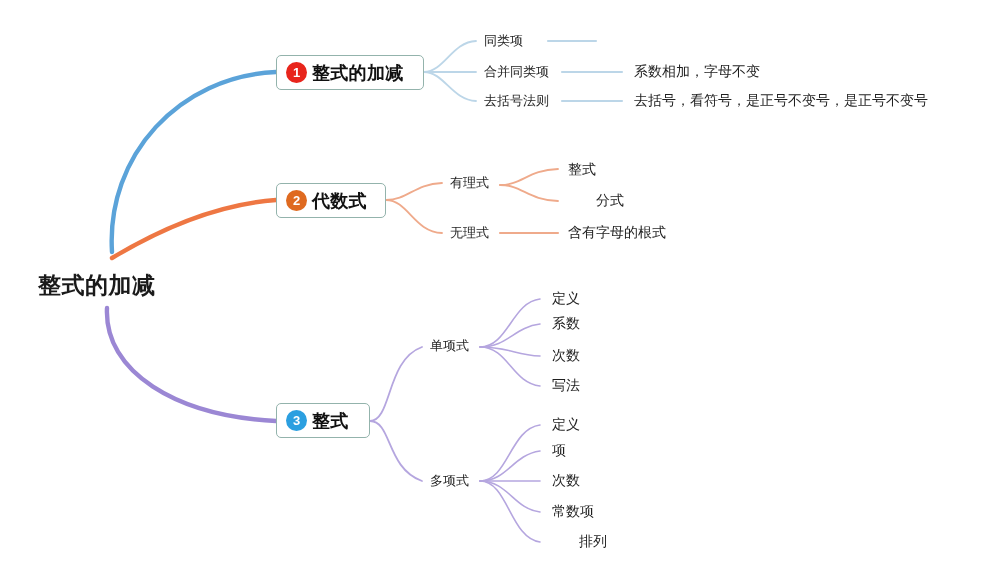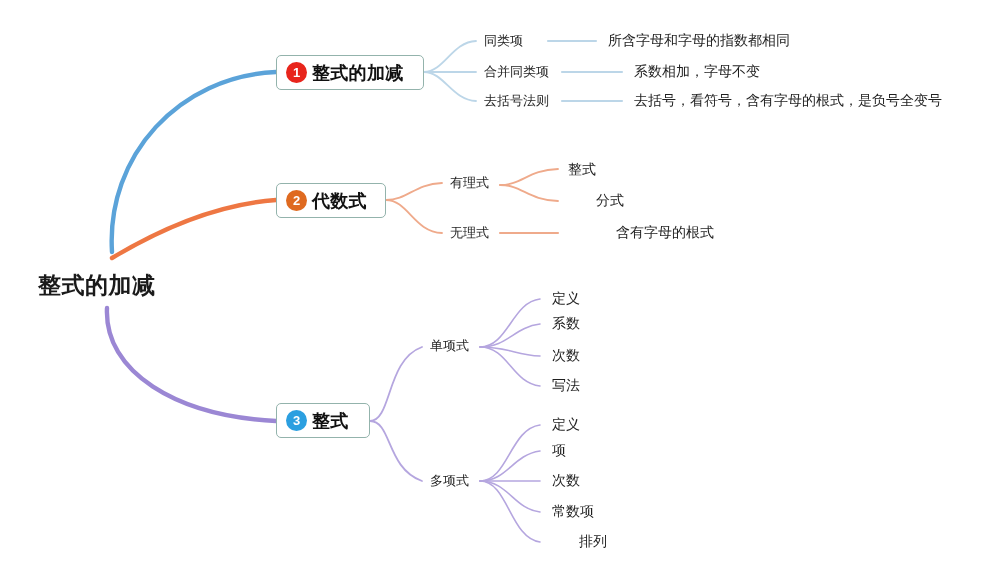--- a/index.html
+++ b/index.html
@@ -128,35 +128,34 @@
 
   <div class="node-box" style="left:276px;top:55px;width:148px;">
     <span class="badge" style="background:#E8251C;">1</span>
     <span class="node-text">整式的加减</span>
   </div>
 
   <div class="lv2" style="left:484px;top:41px;">同类项</div>
   <div class="lv2" style="left:484px;top:72px;">合并同类项</div>
   <div class="lv2" style="left:484px;top:101px;">去括号法则</div>
 
-  <div class="lv3" style="left:608px;top:41px;">所含字母和字母的指数都相同</div>
   <div class="lv3" style="left:634px;top:72px;">系数相加，字母不变</div>
-  <div class="lv3" style="left:634px;top:101px;">去括号，看符号，含有字母的根式，是负号全变号</div>
+  <div class="lv3" style="left:634px;top:101px;">去括号，看符号，是正号不变号，是正号不变号</div>
 
   <div class="node-box" style="left:276px;top:183px;width:110px;">
     <span class="badge" style="background:#DF6A20;">2</span>
     <span class="node-text">代数式</span>
   </div>
 
   <div class="lv2" style="left:450px;top:183px;">有理式</div>
   <div class="lv2" style="left:450px;top:233px;">无理式</div>
 
   <div class="lv3" style="left:568px;top:170px;">整式</div>
   <div class="lv3" style="left:596px;top:201px;">分式</div>
-  <div class="lv3" style="left:568px;top:233px;margin-left:48px;">含有字母的根式</div>
+  <div class="lv3" style="left:568px;top:233px;">含有字母的根式</div>
 
   <div class="node-box" style="left:276px;top:403px;width:94px;">
     <span class="badge" style="background:#2B9FE0;">3</span>
     <span class="node-text">整式</span>
   </div>
 
   <div class="lv2" style="left:430px;top:346px;">单项式</div>
   <div class="lv2" style="left:430px;top:481px;">多项式</div>
 
   <div class="lv3" style="left:552px;top:299px;">定义</div>

